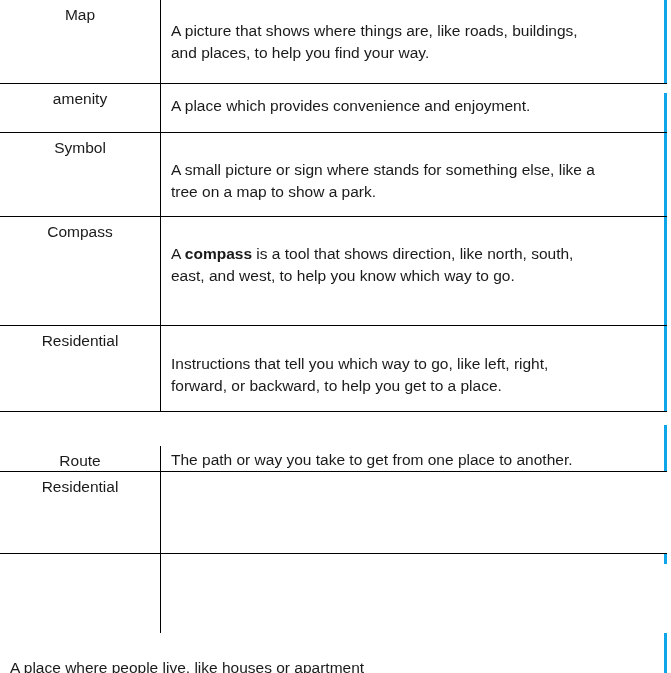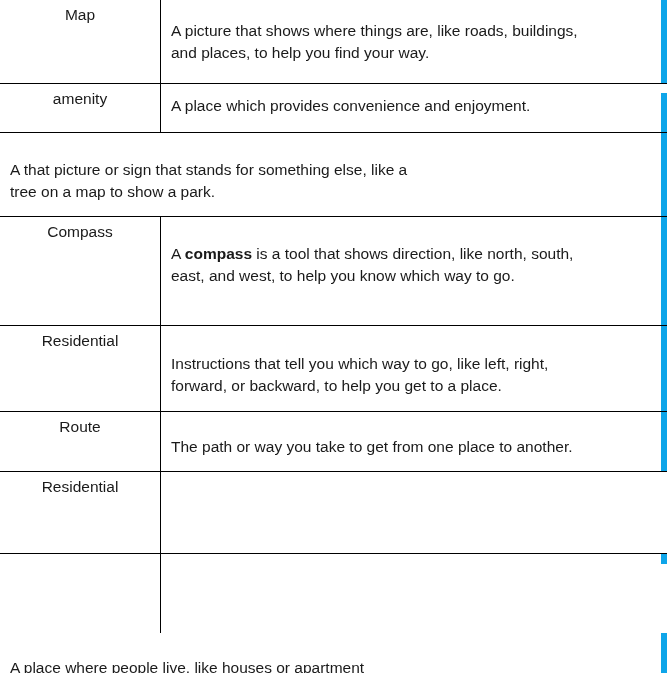--- a/index.html
+++ b/index.html
@@ -33,40 +33,40 @@
     flex: 0 0 161px;
     border-right: 1px solid #000;
     text-align: center;
     padding-top: 5px;
     font-size: 15.5px;
     line-height: 20px;
   }
   .def-cell {
     box-sizing: border-box;
     flex: 1 1 auto;
-    border-right: 6px solid #0ea5e9;
+    border-right: 3px solid #0ea5e9;
     padding-left: 10px;
     padding-right: 6px;
     font-size: 15.5px;
     line-height: 22px;
   }
   .line {
     white-space: nowrap;
   }
   .bold-term {
     font-weight: 700;
   }
   
   .r1 { height: 84px; justify-content: flex-end; }  .r1 .def-cell { padding-top: 20px; }
   .r2 { height: 109px; } .r2 .def-cell { padding-top: 23px; }
   .r3 { height: 49px; }  .r3 .def-cell { padding-top: 2px; margin-top: 9px; }
   .r4 { height: 84px; }  .r4 .def-cell { padding-top: 26px; }
   .r5 { height: 109px; } .r5 .def-cell { padding-top: 26px; }
   .r6 { height: 86px; }  .r6 .def-cell { padding-top: 27px; }
-  .r7 { height: 60px; }  .r7 .def-cell { padding-top: 24px; }
+  .r7 { height: 60px; align-items: flex-end; }  .r7 .def-cell { padding-top: 24px; }
   .r8 { height: 82px; flex-direction: column; }  .r8 .def-cell { padding-top: 24px; }
   .r9 { height: 10px; }
 </style>
 </head>
 <body>
 
 <div class="vocab-table">
 
   <div class="row r1">
     <div class="term-cell">
@@ -82,22 +82,25 @@
   <div class="row r3">
     <div class="term-cell">
       <span>amenity</span>
     </div>
     <div class="def-cell">
       <div class="line">A place which provides convenience and enjoyment.</div>
     </div>
   </div>
 
   <div class="row r4">
+    <div class="term-cell">
+      <span>Symbol</span>
+    </div>
     <div class="def-cell">
-      <div class="line">A that picture or sign that stands for something else, like a</div>
+      <div class="line">A small picture or sign where stands for something else, like a</div>
       <div class="line">tree on a map to show a park.</div>
     </div>
   </div>
 
   <div class="row r5">
     <div class="term-cell">
       <span>Compass</span>
     </div>
     <div class="def-cell">
       <div class="line"><span>A </span><span class="bold-term">compass</span><span> is a tool that shows direction, like north, south,</span></div>

